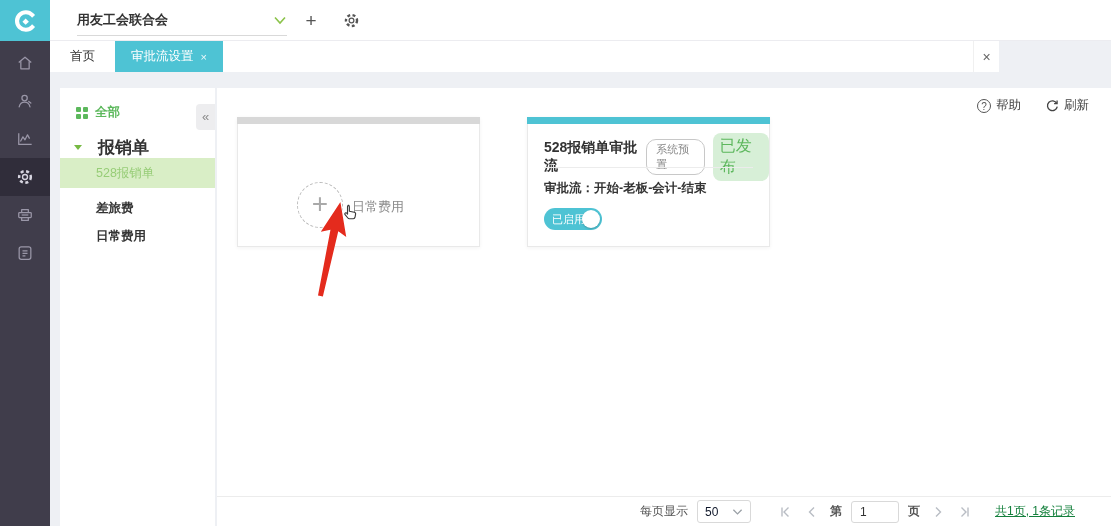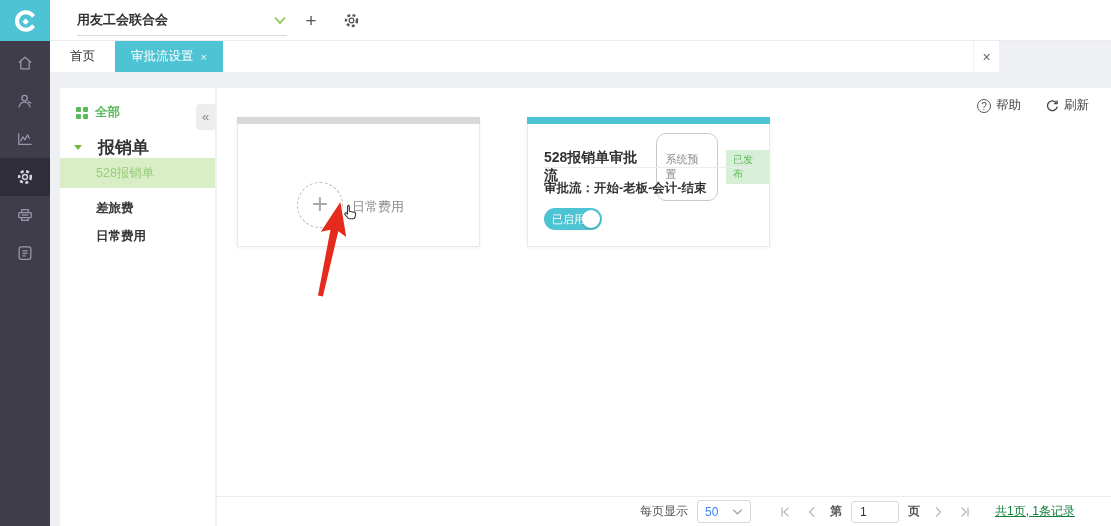--- a/index.html
+++ b/index.html
@@ -53,30 +53,30 @@
   .card-flow { left:310px; }
   .card-flow::before { background:#4ec3d4; }
 
   .add-circle { position:absolute; left:59px; top:64px; width:46px; height:46px; border:1px dashed #b9b9b9; border-radius:50%; display:flex; align-items:center; justify-content:center; cursor:pointer; }
   .add-plus { font-size:28px; color:#a9a9a9; font-weight:300; line-height:1; margin-top:-3px; }
   .add-label { position:absolute; left:114px; top:80px; font-size:13px; color:#8a8a8a; }
   .hand-cursor { position:absolute; left:102px; top:84px; }
 
   .card-flow .title-row { position:absolute; left:16px; top:15px; display:flex; align-items:center; gap:8px; }
   .flow-title { font-size:14px; font-weight:bold; color:#333; }
-  .badge-outline { font-size:11px; color:#8a8a8a; border:1px solid #c8c8c8; border-radius:10px; padding:18px 9px; }
-  .badge-status { font-size:10px; color:#5db75d; background:#d7efd7; border-radius:0; padding:3px 7px; }
+  .badge-outline { font-size:11px; color:#8a8a8a; border:1px solid #c8c8c8; border-radius:10px; padding:2px 9px; }
+  .badge-status { font-size:16px; color:#5db75d; background:#d7efd7; border-radius:8px; padding:3px 7px; }
   .card-divider { position:absolute; left:16px; right:16px; top:49px; border-top:1px solid #ececec; }
   .flow-row { position:absolute; left:16px; top:62px; font-size:12.5px; color:#333; font-weight:bold; }
   .switch { position:absolute; left:16px; top:90px; width:58px; height:22px; background:#4ec3d4; border-radius:11px; color:#fff; font-size:11px; line-height:22px; padding-left:8px; cursor:pointer; }
   .switch::after { content:""; position:absolute; right:2px; top:2px; width:18px; height:18px; background:#fff; border-radius:50%; box-shadow:0 1px 2px rgba(0,0,0,.2); }
 
   
   .pagination { position:absolute; left:0; right:0; bottom:0; height:30px; border-top:1px solid #ececec; display:flex; align-items:center; justify-content:flex-end; padding-right:36px; font-size:12px; color:#555; gap:9px; background:#fff; }
-  .pp-select { width:54px; height:23px; border:1px solid #d9d9d9; border-radius:3px; display:flex; align-items:center; justify-content:space-between; padding:4px 7px; cursor:pointer; color:#3b82f6; }
+  .pp-select { width:54px; height:23px; border:1px solid #d9d9d9; border-radius:3px; display:flex; align-items:center; justify-content:space-between; padding:4px 7px; cursor:pointer; color:#0f172a; }
   .pg-btn { display:flex; align-items:center; justify-content:center; width:18px; height:18px; cursor:pointer; }
   .pg-gap1 { margin-left:16px; }
   .page-input { width:48px; height:22px; border:1px solid #d9d9d9; border-radius:3px; font-size:12px; padding:0 8px; color:#333; font-family:inherit; }
   .pg-summary { margin-left:12px; color:#15803d;text-decoration:underline; }
 
   
   .red-arrow { position:absolute; left:313px; top:201px; width:34px; height:100px; transform:rotate(12deg); z-index:6; pointer-events:none; }
 </style>
 </head>
 <body>

